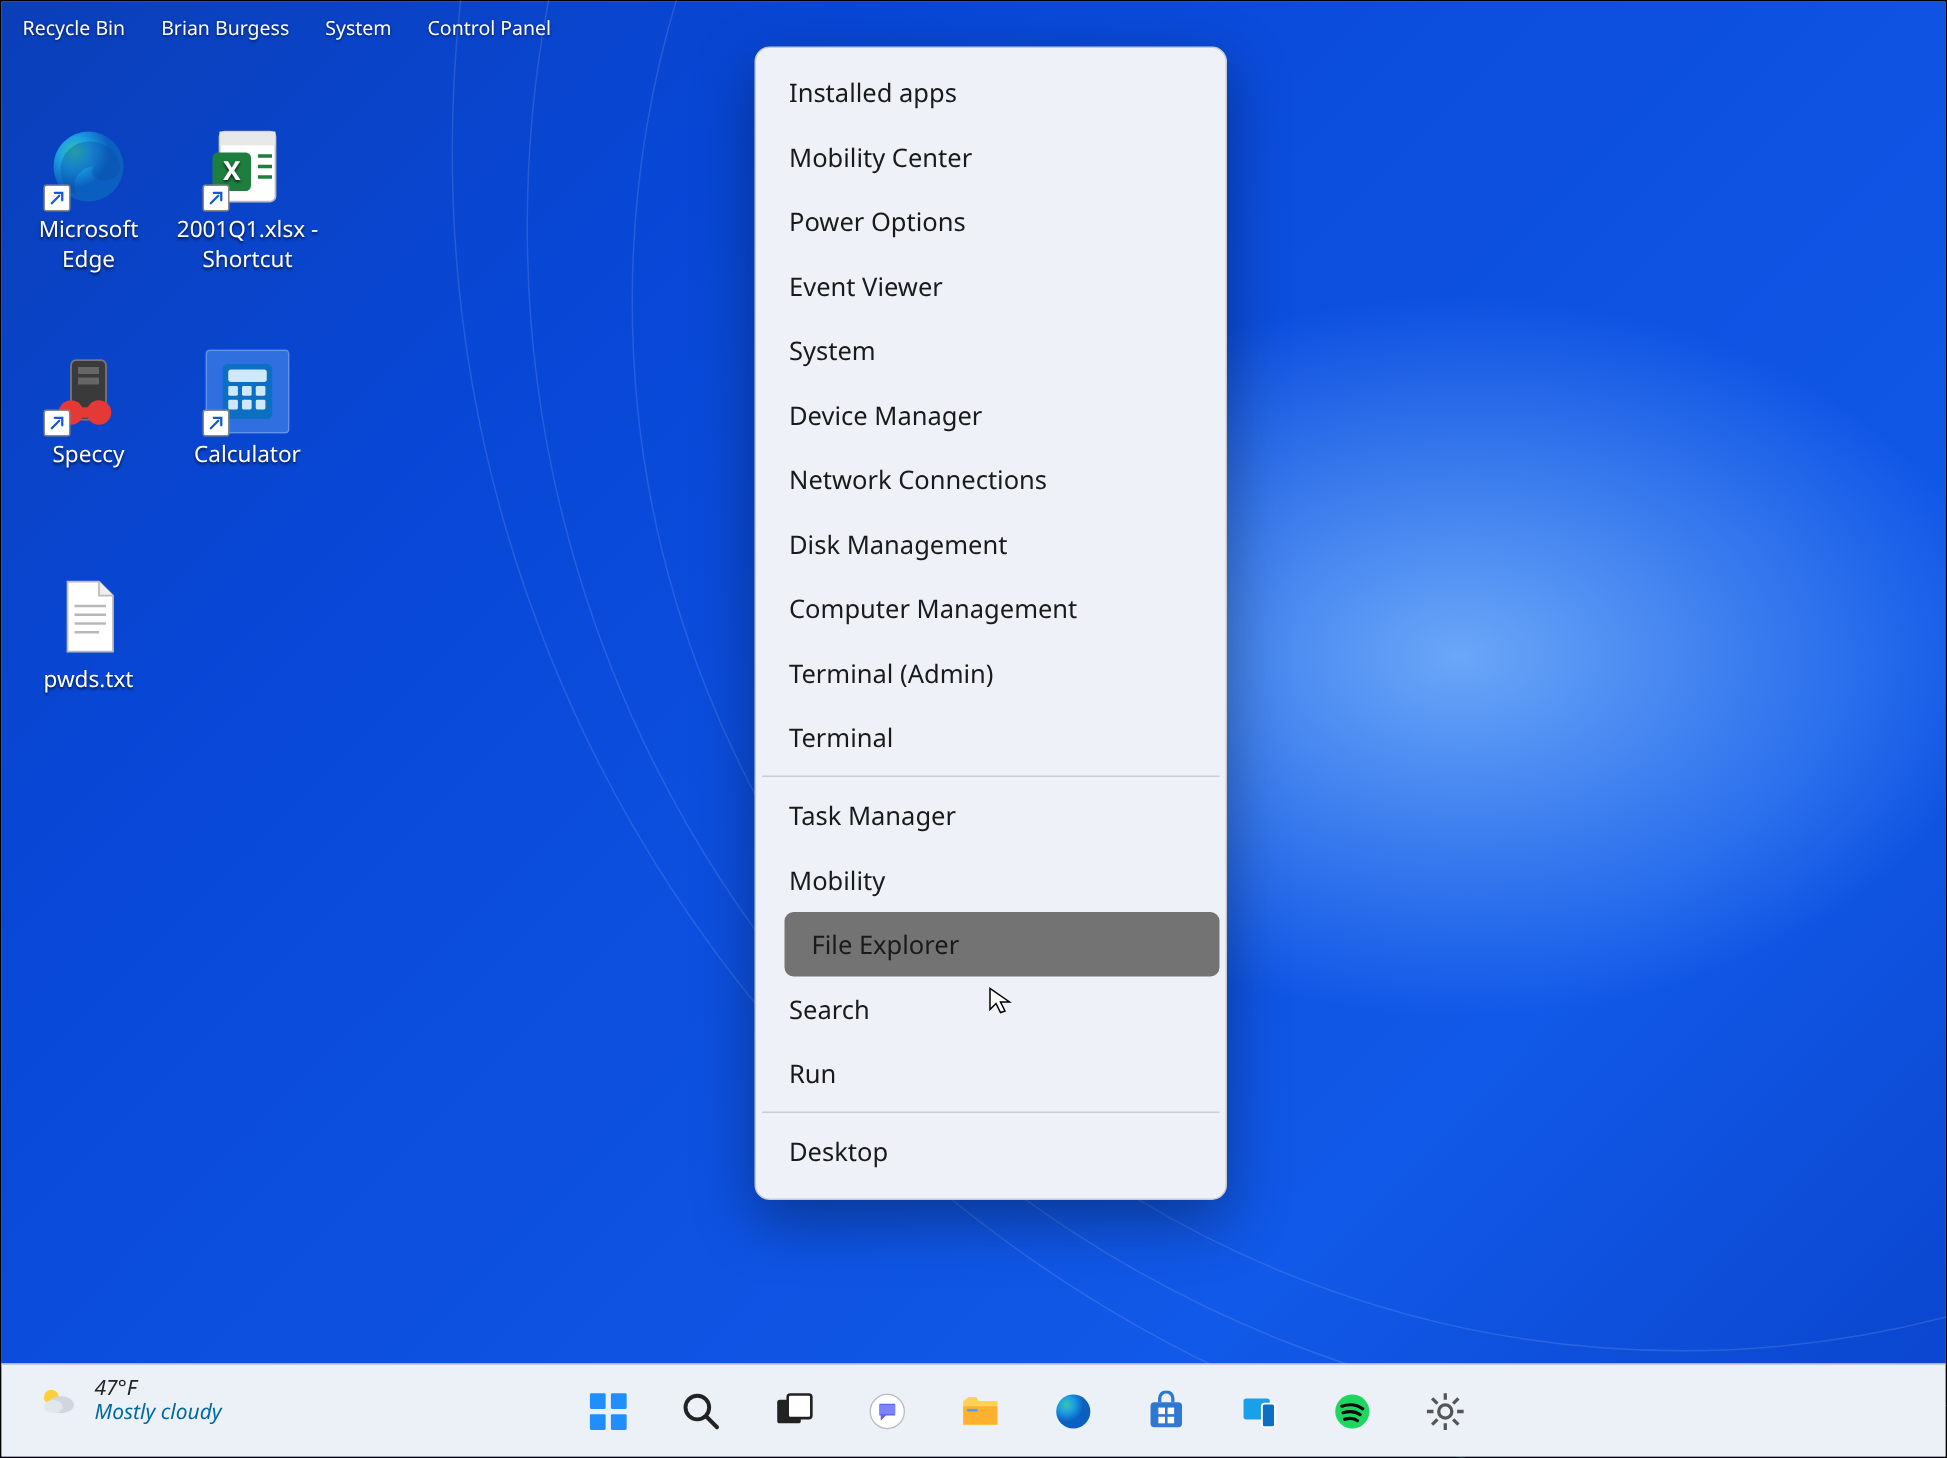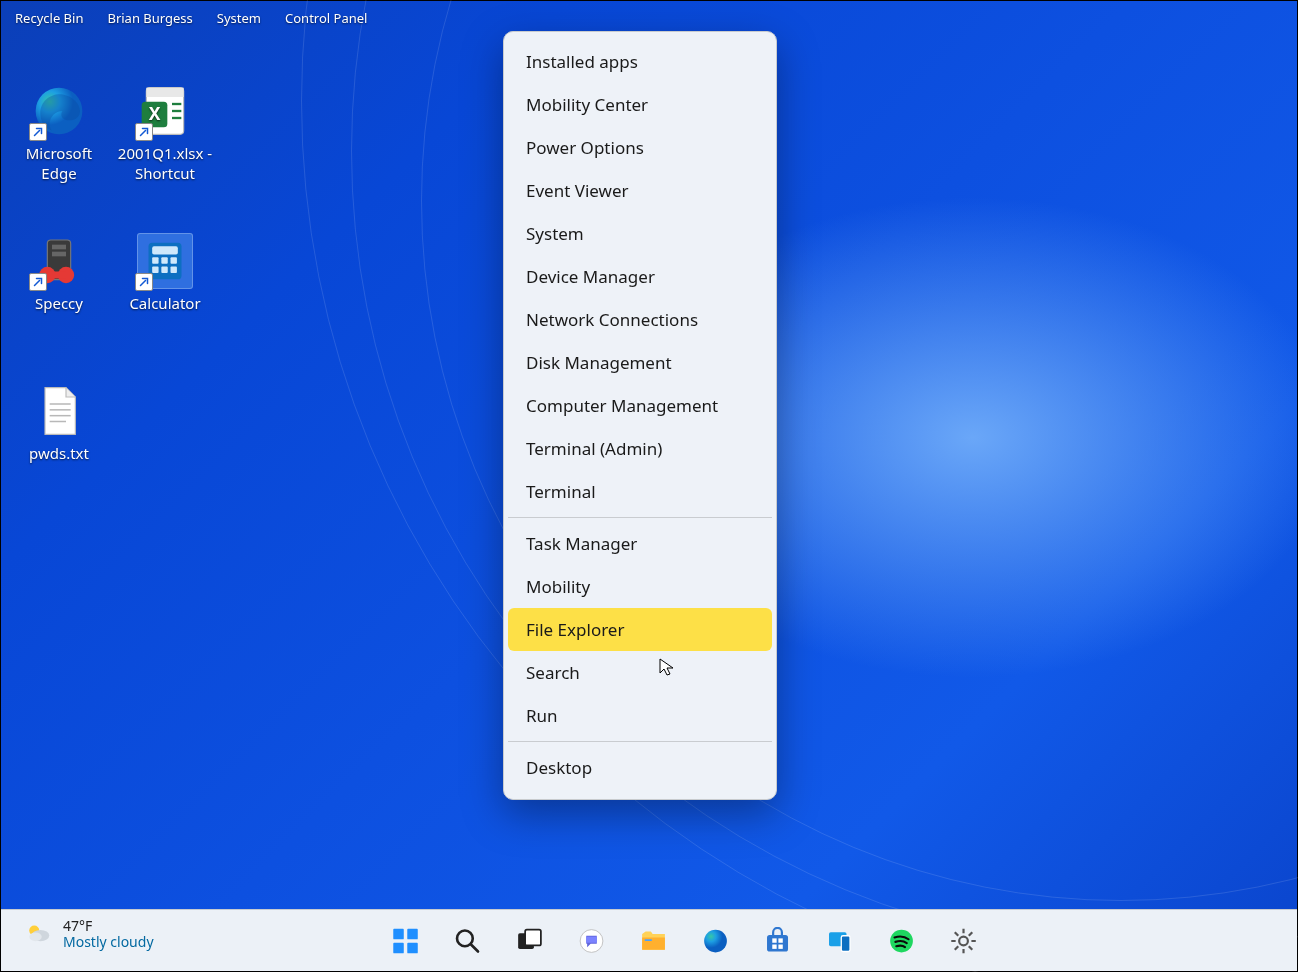--- a/index.html
+++ b/index.html
@@ -23,37 +23,37 @@
   
   .dicon { position:absolute; width:96px; display:flex; flex-direction:column; align-items:center; color:#fff; font-size:15px; text-align:center; text-shadow:0 1px 2px rgba(0,0,0,.7); cursor:default; gap:4px;}
   .dicon .ic { width:56px; height:56px; position:relative; display:flex; align-items:center; justify-content:center; }
   .shortcut-badge { position:absolute; left:-2px; bottom:-2px; width:18px; height:18px; background:#fff; border:1px solid #888; border-radius:2px; display:flex; align-items:center; justify-content:center; }
   .shortcut-badge svg { width:12px; height:12px; }
 
   .calc-sel { background:#2f6fe0; padding:6px; border-radius:3px; box-shadow:0 0 0 1px rgba(255,255,255,.25) inset; }
 
   
   .ctxmenu {
-    position:absolute; left:502px; top:30px; width:274px;
+    position:absolute; left:502px; top:30px; width:315px;
     background:#eef2f8; border:1px solid #c8cbce; border-radius:10px;
     box-shadow:0 14px 40px rgba(0,0,0,.35);
     padding:8px 4px 10px 4px;
     color:#1a1a1a; font-size:17px;
   }
   .ctxmenu .mi { padding:10px 18px; border-radius:6px; display:flex; align-items:center; justify-content:space-between; cursor:default; }
-  .ctxmenu .mi.hov { background:#fde047; }
+  .ctxmenu .mi.hov { background:#737373;margin-left:15px; }
   .ctxmenu hr { border:none; border-top:1px solid #c9ccd0; margin:4px 0; }
   .chev { font-size:15px; color:#666; }
 
   
   .cursor { position:absolute; left:657px; top:656px; width:20px; height:20px; pointer-events:none; }
 
   
   .taskbar { position:absolute; left:0; bottom:0; width:100%; height:62px; background:#ecf1f7; border-top:1px solid #c7cbd0; display:flex; align-items:center; }
-  .weather { position:absolute; left:22px; top:8px; display:flex; gap:10px; color:#222; }
+  .weather { position:absolute; left:22px; top:8px; display:flex; align-items:center; gap:10px; color:#222;font-style:italic; }
   .weather .wtxt { display:flex; flex-direction:column; line-height:1.15; font-size:14px; }
   .task-icons { position:absolute; left:50%; transform:translateX(-44%); display:flex; gap:28px; align-items:center; }
   .tbtn { width:34px; height:34px; display:flex; align-items:center; justify-content:center; border-radius:4px; cursor:default; }
   .tbtn svg { width:28px; height:28px; }
 </style>
 </head>
 <body>
 
 <div class="desktop">
   <div class="swirl s1"></div>

